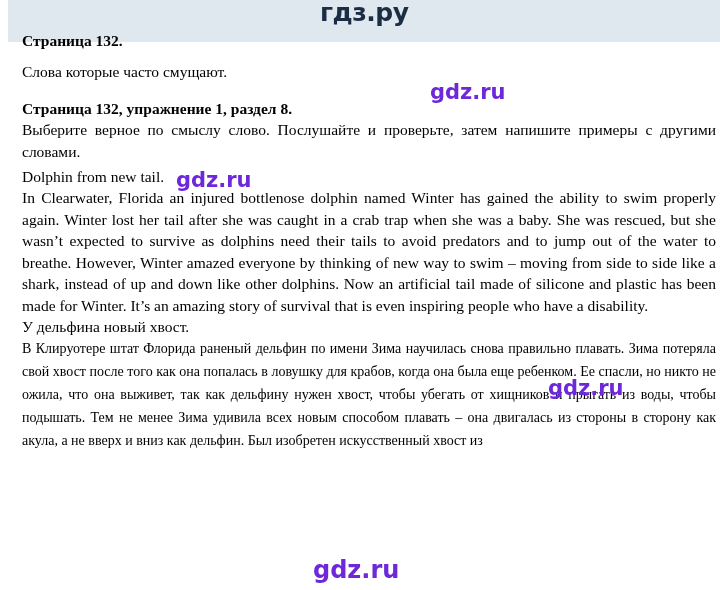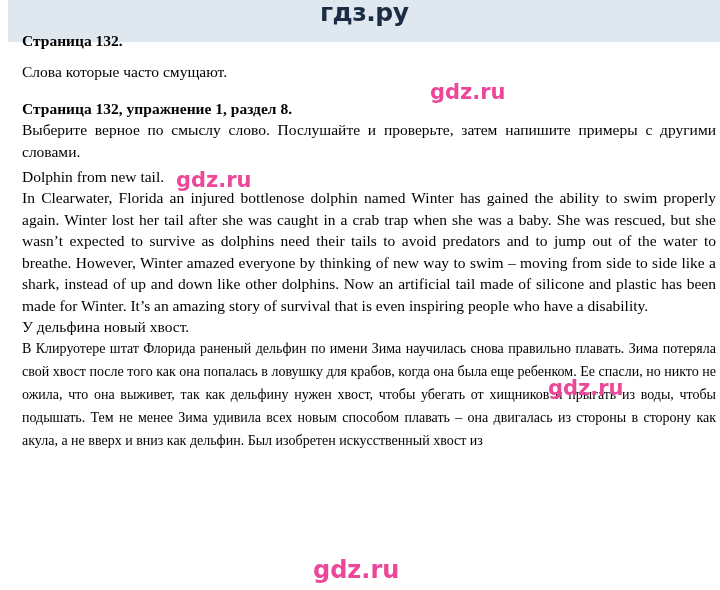--- a/index.html
+++ b/index.html
@@ -73,21 +73,21 @@
     line-height: 23px;
     text-align: justify;
     margin: 0;
   }
 
   
   .wm {
     position: absolute;
     font-family: "DejaVu Sans", sans-serif;
     font-weight: bold;
-    color: #ec4899;
+    color: #6d28d9;
     pointer-events: none;
     white-space: nowrap;
   }
   .wm-1 { left: 430px; top: 80px;  font-size: 21px; }
   .wm-2 { left: 176px; top: 168px; font-size: 21px; }
   .wm-3 { left: 548px; top: 376px; font-size: 21px; }
   .wm-4 { left: 313px; top: 556px; font-size: 24px; }
 </style>
 </head>
 <body>

